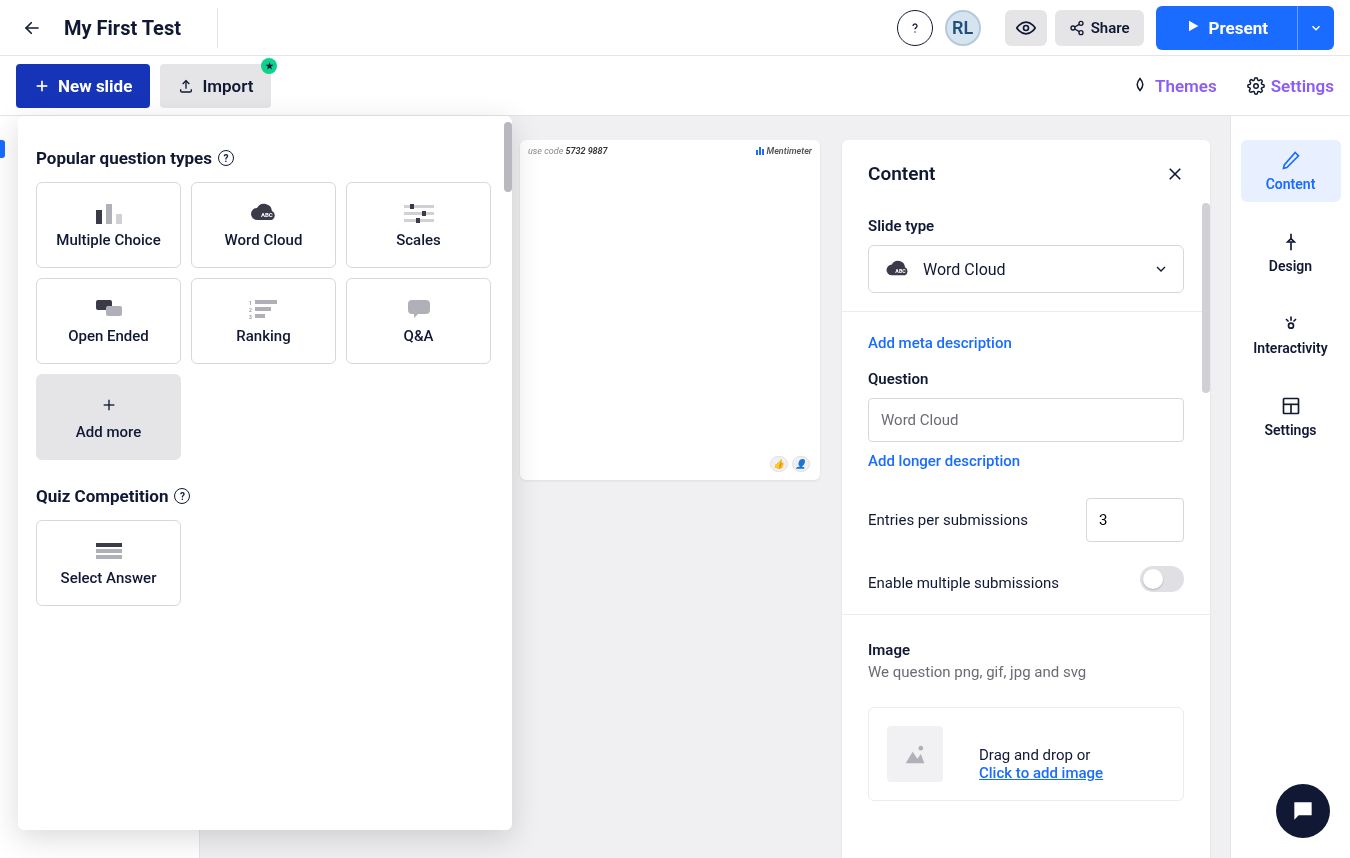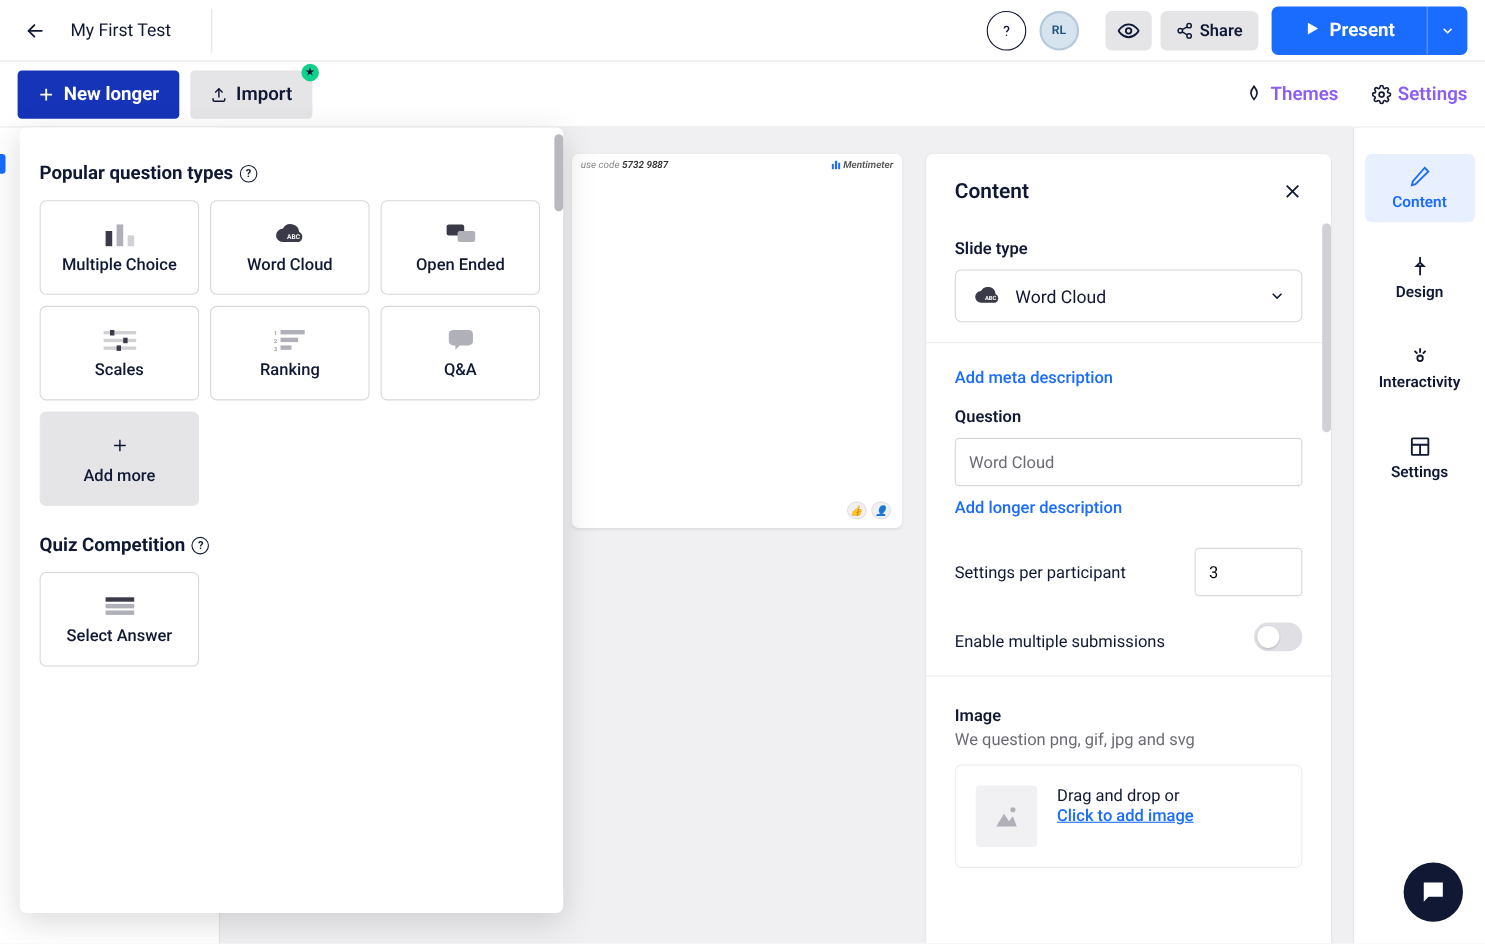--- a/index.html
+++ b/index.html
@@ -2,26 +2,26 @@
 <html><head>
 <meta charset="utf-8">
 <style>
   * { box-sizing: border-box; margin: 0; padding: 0; font-family: -apple-system, BlinkMacSystemFont, "Segoe UI", Roboto, Arial, sans-serif; }
   body { background: #fff; color: #101834; overflow: hidden; }
   .app { width: 1350px; height: 858px; position: relative; }
 
   
   .topbar { height: 56px; border-bottom: 1px solid #e5e5e8; display: flex; align-items: center; padding: 0 16px; gap: 16px; }
   .back-btn { width: 32px; height: 32px; display: flex; align-items: center; justify-content: center; cursor: pointer; }
-  .title { font-size: 16px; font-weight: 400; color: #101834; }
+  .title { font-size: 20px; font-weight: 700; color: #101834; }
   .title-divider { width: 1px; height: 40px; background: #e5e5e8; margin-left: 20px; }
   .topbar-spacer { flex: 1; }
   .topbar-right { display: flex; align-items: center; gap: 8px; }
   .circle-btn { width: 36px; height: 36px; border-radius: 50%; display: flex; align-items: center; justify-content: center; cursor: pointer; border: 1.5px solid #101834; background: #fff; }
-  .avatar { width: 36px; height: 36px; border-radius: 50%; background: #d6e4f0; border: 2px solid #b5c9dc; color: #1f4f7d; font-weight: 600; font-size: 11px; display: flex; align-items: center; justify-content: center; margin-left: 4px; }
+  .avatar { width: 36px; height: 36px; border-radius: 50%; background: #d6e4f0; border: 2px solid #b5c9dc; color: #1f4f7d; font-weight: 600; font-size: 18px; display: flex; align-items: center; justify-content: center; margin-left: 4px; }
   .grey-btn { height: 36px; padding: 0 14px; background: #e5e5e8; border-radius: 6px; display: flex; align-items: center; gap: 6px; cursor: pointer; font-weight: 600; font-size: 15px; color: #101834; }
   .grey-icon-btn { width: 42px; justify-content: center; padding: 0; }
   .present-btn { height: 44px; background: #196cff; color: #fff; border-radius: 6px; display: flex; align-items: center; font-weight: 700; font-size: 17px; overflow: hidden; margin-left: 4px; cursor: pointer; }
   .present-main { display: flex; align-items: flex-start; gap: 8px; padding: 0 29px; }
   .present-divider { width: 1px; height: 44px; background: rgba(255,255,255,0.35); }
   .present-drop { width: 36px; display: flex; align-items: center; justify-content: center; }
 
   
   .secondbar { height: 60px; border-bottom: 1px solid #e5e5e8; display: flex; align-items: center; padding: 0 16px; gap: 10px; }
   .newslide-btn { height: 44px; background: #1634b8; color: #fff; border-radius: 4px; display: flex; align-items: center; gap: 8px; padding: 0 18px; font-weight: 700; font-size: 17px; cursor: pointer; }
@@ -66,21 +66,21 @@
   .label { font-weight: 600; font-size: 15px; margin-bottom: 10px; display: block; }
   .slide-type-select { border: 1.5px solid #d7d7dc; border-radius: 6px; height: 48px; display: flex; align-items: center; padding: 0 14px; gap: 10px; cursor: pointer; margin-bottom: 18px; }
   .slide-type-select .sel-label { flex: 1; font-size: 16px; }
   .link-text { color: #196cff; font-weight: 500; font-size: 15px; cursor: pointer; }
   .text-input { width: 100%; height: 44px; border: 1.5px solid #d7d7dc; border-radius: 4px; padding: 0 12px; font-size: 15px; background: #fff; color: #6b6b74; margin-bottom: 10px; }
   .row { display: flex; align-items: center; justify-content: space-between; gap: 12px; }
   .num-input { width: 98px; height: 44px; border: 1.5px solid #d7d7dc; border-radius: 4px; padding: 0 12px; font-size: 15px; text-align: left; }
   .toggle { width: 44px; height: 26px; background: #e0e0e4; border-radius: 13px; position: relative; cursor: pointer; }
   .toggle-knob { position: absolute; width: 20px; height: 20px; background: #fff; border-radius: 50%; top: 3px; left: 3px; box-shadow: 0 1px 2px rgba(0,0,0,0.2); }
   .small-grey { color: #6b6b74; font-size: 15px; }
-  .image-drop { border: 1.5px solid #ececef; border-radius: 6px; padding: 18px; display: flex; align-items: flex-start; gap: 18px; margin-top: 14px; }
+  .image-drop { border: 1.5px solid #ececef; border-radius: 6px; padding: 18px; display: flex; align-items: flex-end; gap: 36px; margin-top: 26px; }
   .image-thumb { width: 56px; height: 56px; background: #f1f1f3; border-radius: 4px; display:flex;align-items:center;justify-content:center;color:#b0b0b8; }
   .image-drop .txt { font-size: 15px; }
   .image-drop .txt .lnk { color: #196cff; text-decoration: underline; cursor: pointer; font-weight: 500; }
 
   
   .right-tabs { position: absolute; right: 0; top: 0; width: 120px; height: 100%; background: #fff; border-left: 1px solid #e5e5e8; padding-top: 24px; display: flex; flex-direction: column; align-items: center; gap: 20px; }
   .rtab { width: 100px; padding: 10px 4px; border-radius: 6px; display: flex; flex-direction: column; align-items: center; gap: 6px; cursor: pointer; font-size: 14px; font-weight: 600; }
   .rtab.active { background: #e8f0ff; color: #196cff; }
 
   
@@ -143,21 +143,21 @@
       </div>
     </div>
   </div>
 
   <div class="secondbar">
     <div class="newslide-btn">
       <svg width="16" height="16" viewBox="0 0 24 24" fill="none" stroke="#fff" stroke-width="2.5">
           <line x1="12" y1="4" x2="12" y2="20"></line>
           <line x1="4" y1="12" x2="20" y2="12"></line>
         </svg>
-      <span>New longer</span>
+      <span>New slide</span>
     </div>
     <div class="import-btn">
       <svg width="16" height="16" viewBox="0 0 24 24" fill="none" stroke="#101834" stroke-width="2">
           <path d="M4 17v2a2 2 0 0 0 2 2h12a2 2 0 0 0 2-2v-2"></path>
           <polyline points="7 9 12 4 17 9"></polyline>
           <line x1="12" y1="4" x2="12" y2="16"></line>
         </svg>
       <span>Import</span>
       <div class="import-badge">★</div>
     </div>
@@ -201,42 +201,42 @@
           <span>Multiple Choice</span>
         </div>
         <div class="type-card">
           <div class="card-icon">
             <svg width="34" height="22" viewBox="0 0 34 22">
                 <path d="M10 18a6 6 0 0 1 0-12 8 8 0 0 1 15 3 5 5 0 0 1 0 9H10z" fill="#3a3a48"></path>
                 <text x="14" y="15" font-size="6" fill="#fff" font-weight="700">ABC</text>
               </svg>
           </div>
           <span>Word Cloud</span>
-        </div>
-        <div class="type-card">
-          <div class="card-icon">
-            <svg width="30" height="22" viewBox="0 0 30 22">
-                <rect x="2" y="2" width="16" height="10" rx="2" fill="#3a3a48"></rect>
-                <rect x="12" y="8" width="16" height="10" rx="2" fill="#b0b0b8"></rect>
-              </svg>
-          </div>
-          <span>Open Ended</span>
         </div>
         <div class="type-card">
           <div class="card-icon">
             <svg width="30" height="20" viewBox="0 0 30 20">
                 <rect x="0" y="2" width="30" height="3" fill="#d0d0d5"></rect>
                 <rect x="6" y="1" width="4" height="5" fill="#3a3a48"></rect>
                 <rect x="0" y="9" width="30" height="3" fill="#d0d0d5"></rect>
                 <rect x="18" y="8" width="4" height="5" fill="#3a3a48"></rect>
                 <rect x="0" y="16" width="30" height="3" fill="#d0d0d5"></rect>
                 <rect x="12" y="15" width="4" height="5" fill="#3a3a48"></rect>
               </svg>
           </div>
           <span>Scales</span>
+        </div>
+        <div class="type-card">
+          <div class="card-icon">
+            <svg width="30" height="22" viewBox="0 0 30 22">
+                <rect x="2" y="2" width="16" height="10" rx="2" fill="#3a3a48"></rect>
+                <rect x="12" y="8" width="16" height="10" rx="2" fill="#b0b0b8"></rect>
+              </svg>
+          </div>
+          <span>Open Ended</span>
         </div>
         <div class="type-card">
           <div class="card-icon">
             <svg width="30" height="20" viewBox="0 0 30 20">
                 <text x="0" y="6" font-size="5" fill="#888">1</text>
                 <rect x="6" y="1" width="22" height="4" fill="#b0b0b8"></rect>
                 <text x="0" y="13" font-size="5" fill="#888">2</text>
                 <rect x="6" y="8" width="16" height="4" fill="#b0b0b8"></rect>
                 <text x="0" y="20" font-size="5" fill="#888">3</text>
                 <rect x="6" y="15" width="10" height="4" fill="#b0b0b8"></rect>
@@ -325,21 +325,21 @@
         </div>
         <div class="divider" style="margin:0 -26px 22px;"></div>
 
         <div class="link-text" style="margin-bottom:18px; display:block;">Add meta description</div>
 
         <span class="label">Question</span>
         <input class="text-input" value="Word Cloud" style="">
         <div class="link-text" style="margin-bottom:28px; display:block;">Add longer description</div>
 
         <div class="row" style="margin-bottom:24px;">
-          <span style="font-size:15px;">Settings per participant</span>
+          <span style="font-size:15px;">Entries per submissions</span>
           <input class="num-input" value="3" style="">
         </div>
 
         <div class="row" style="margin-bottom:22px;align-items:flex-end;">
           <span style="font-size:15px;">Enable multiple submissions</span>
           <div class="toggle">
             <div class="toggle-knob"></div>
           </div>
         </div>
 

